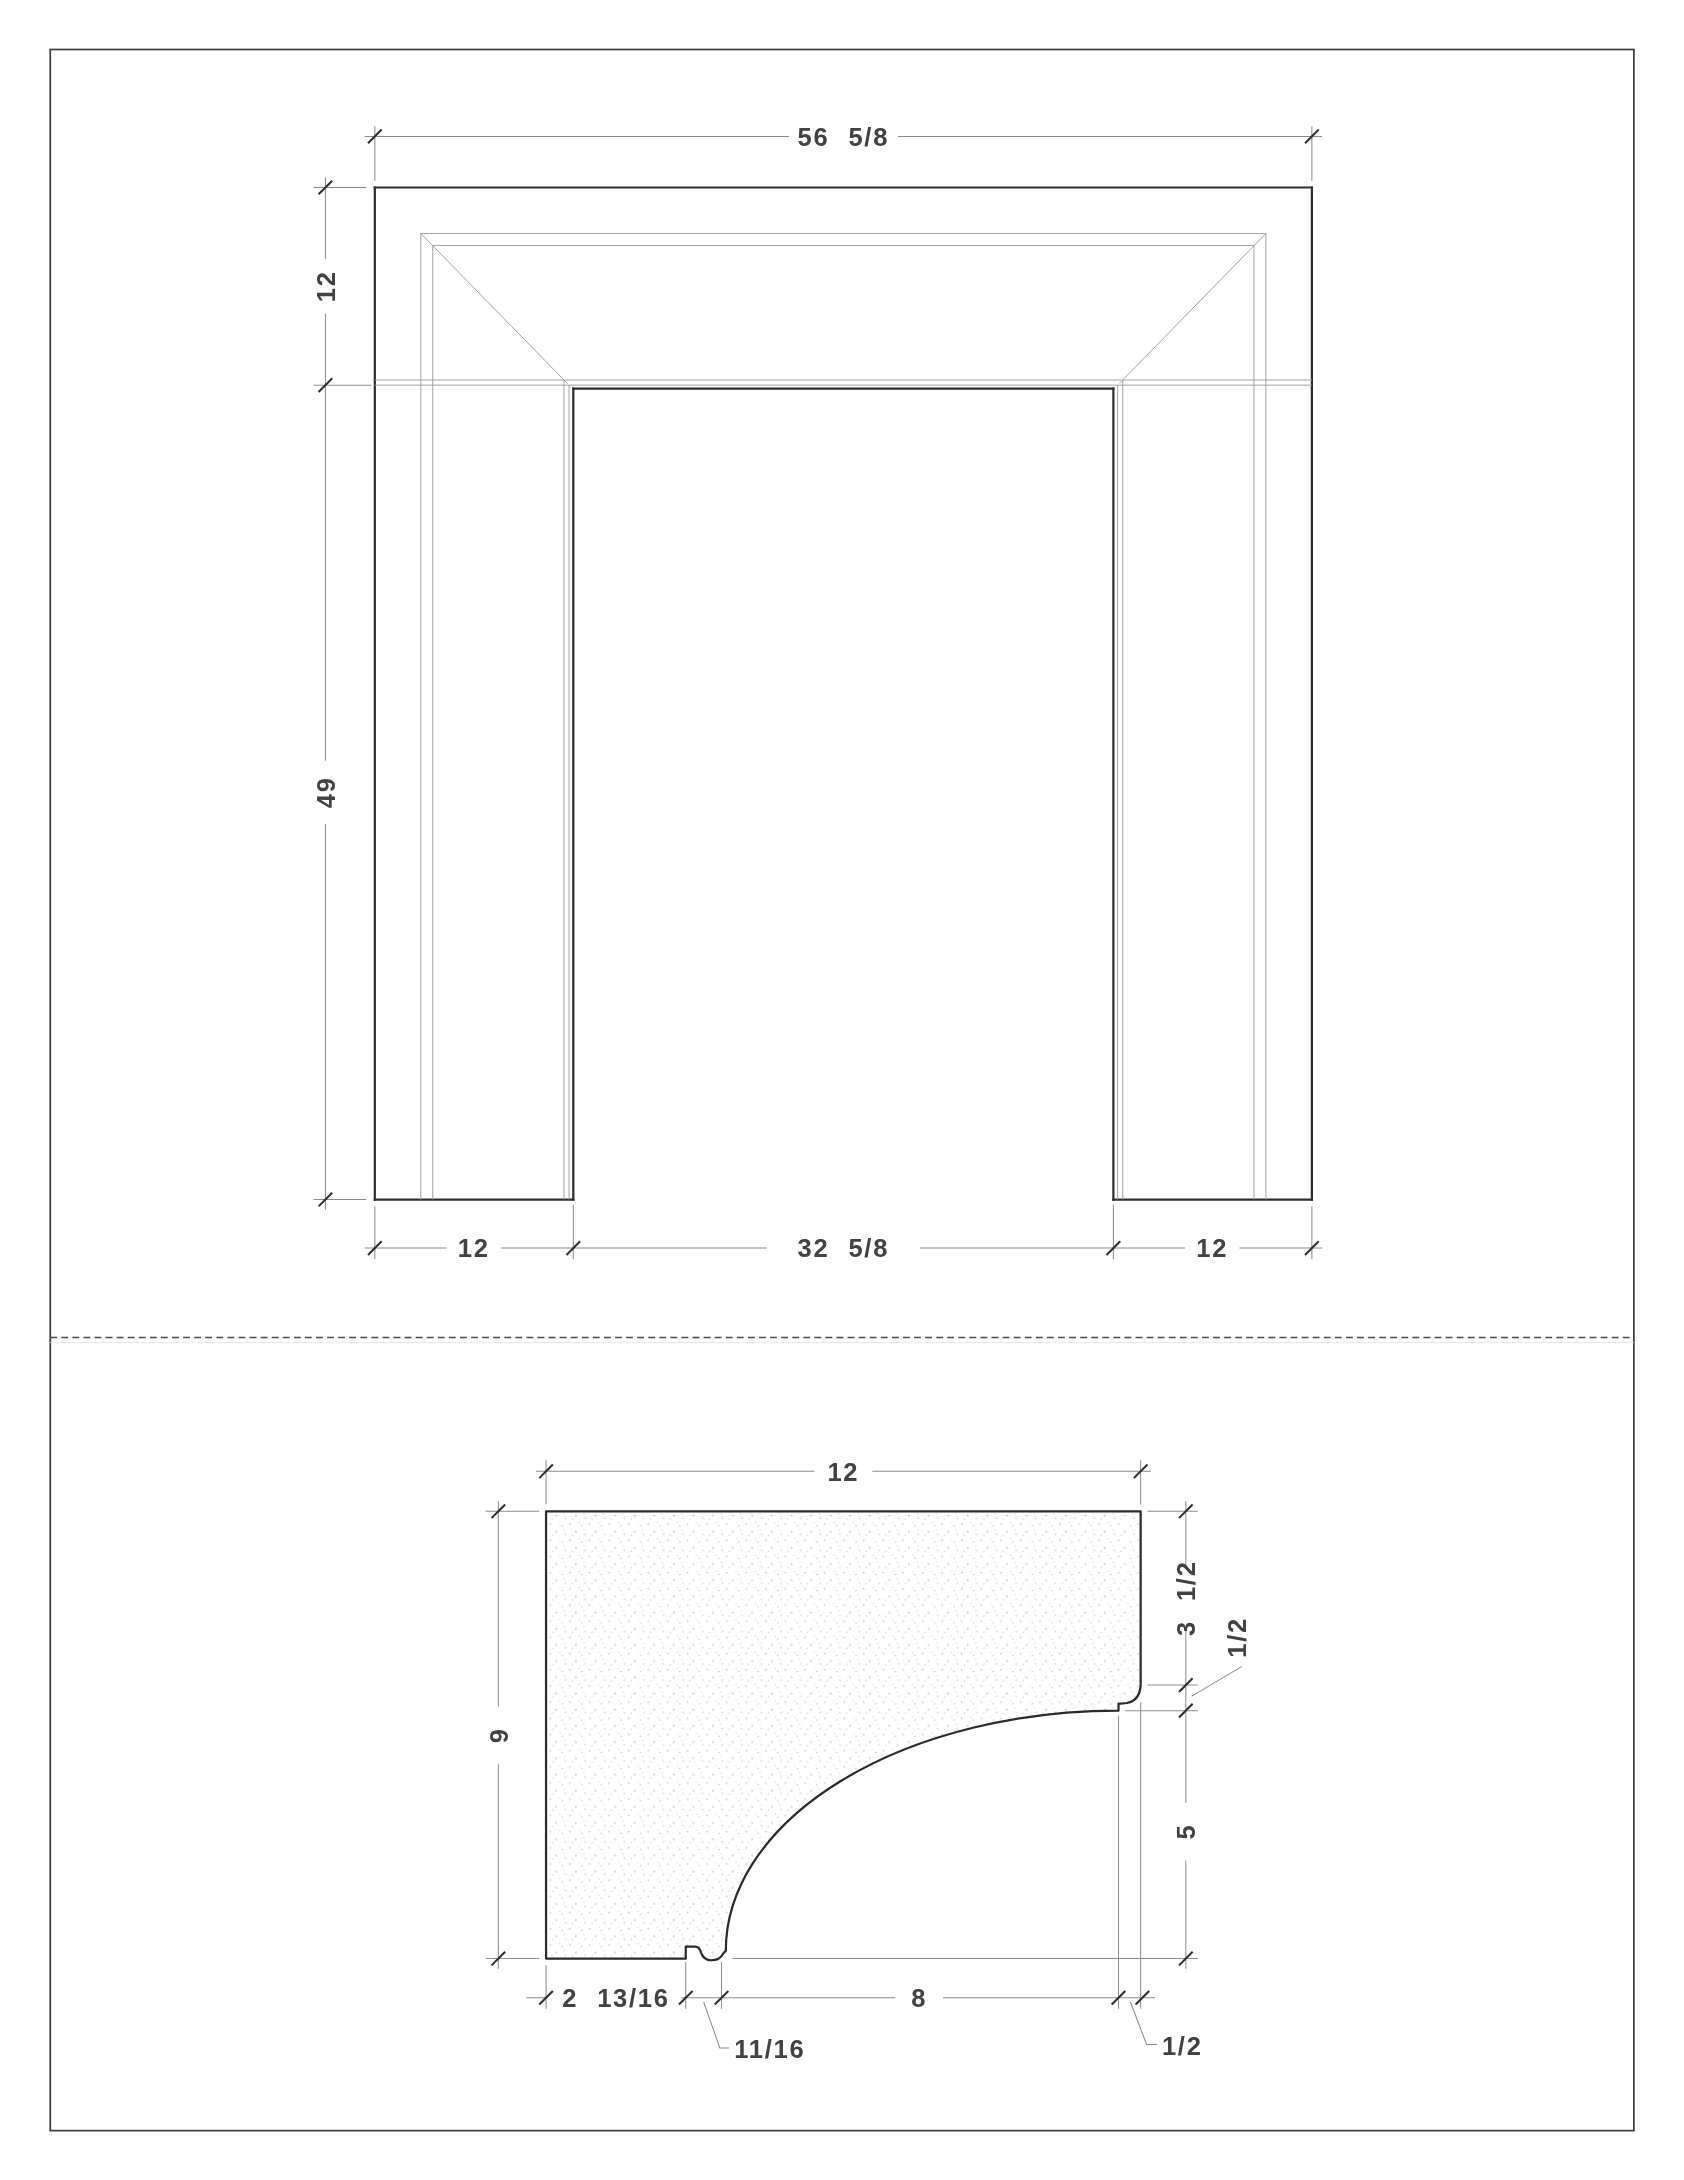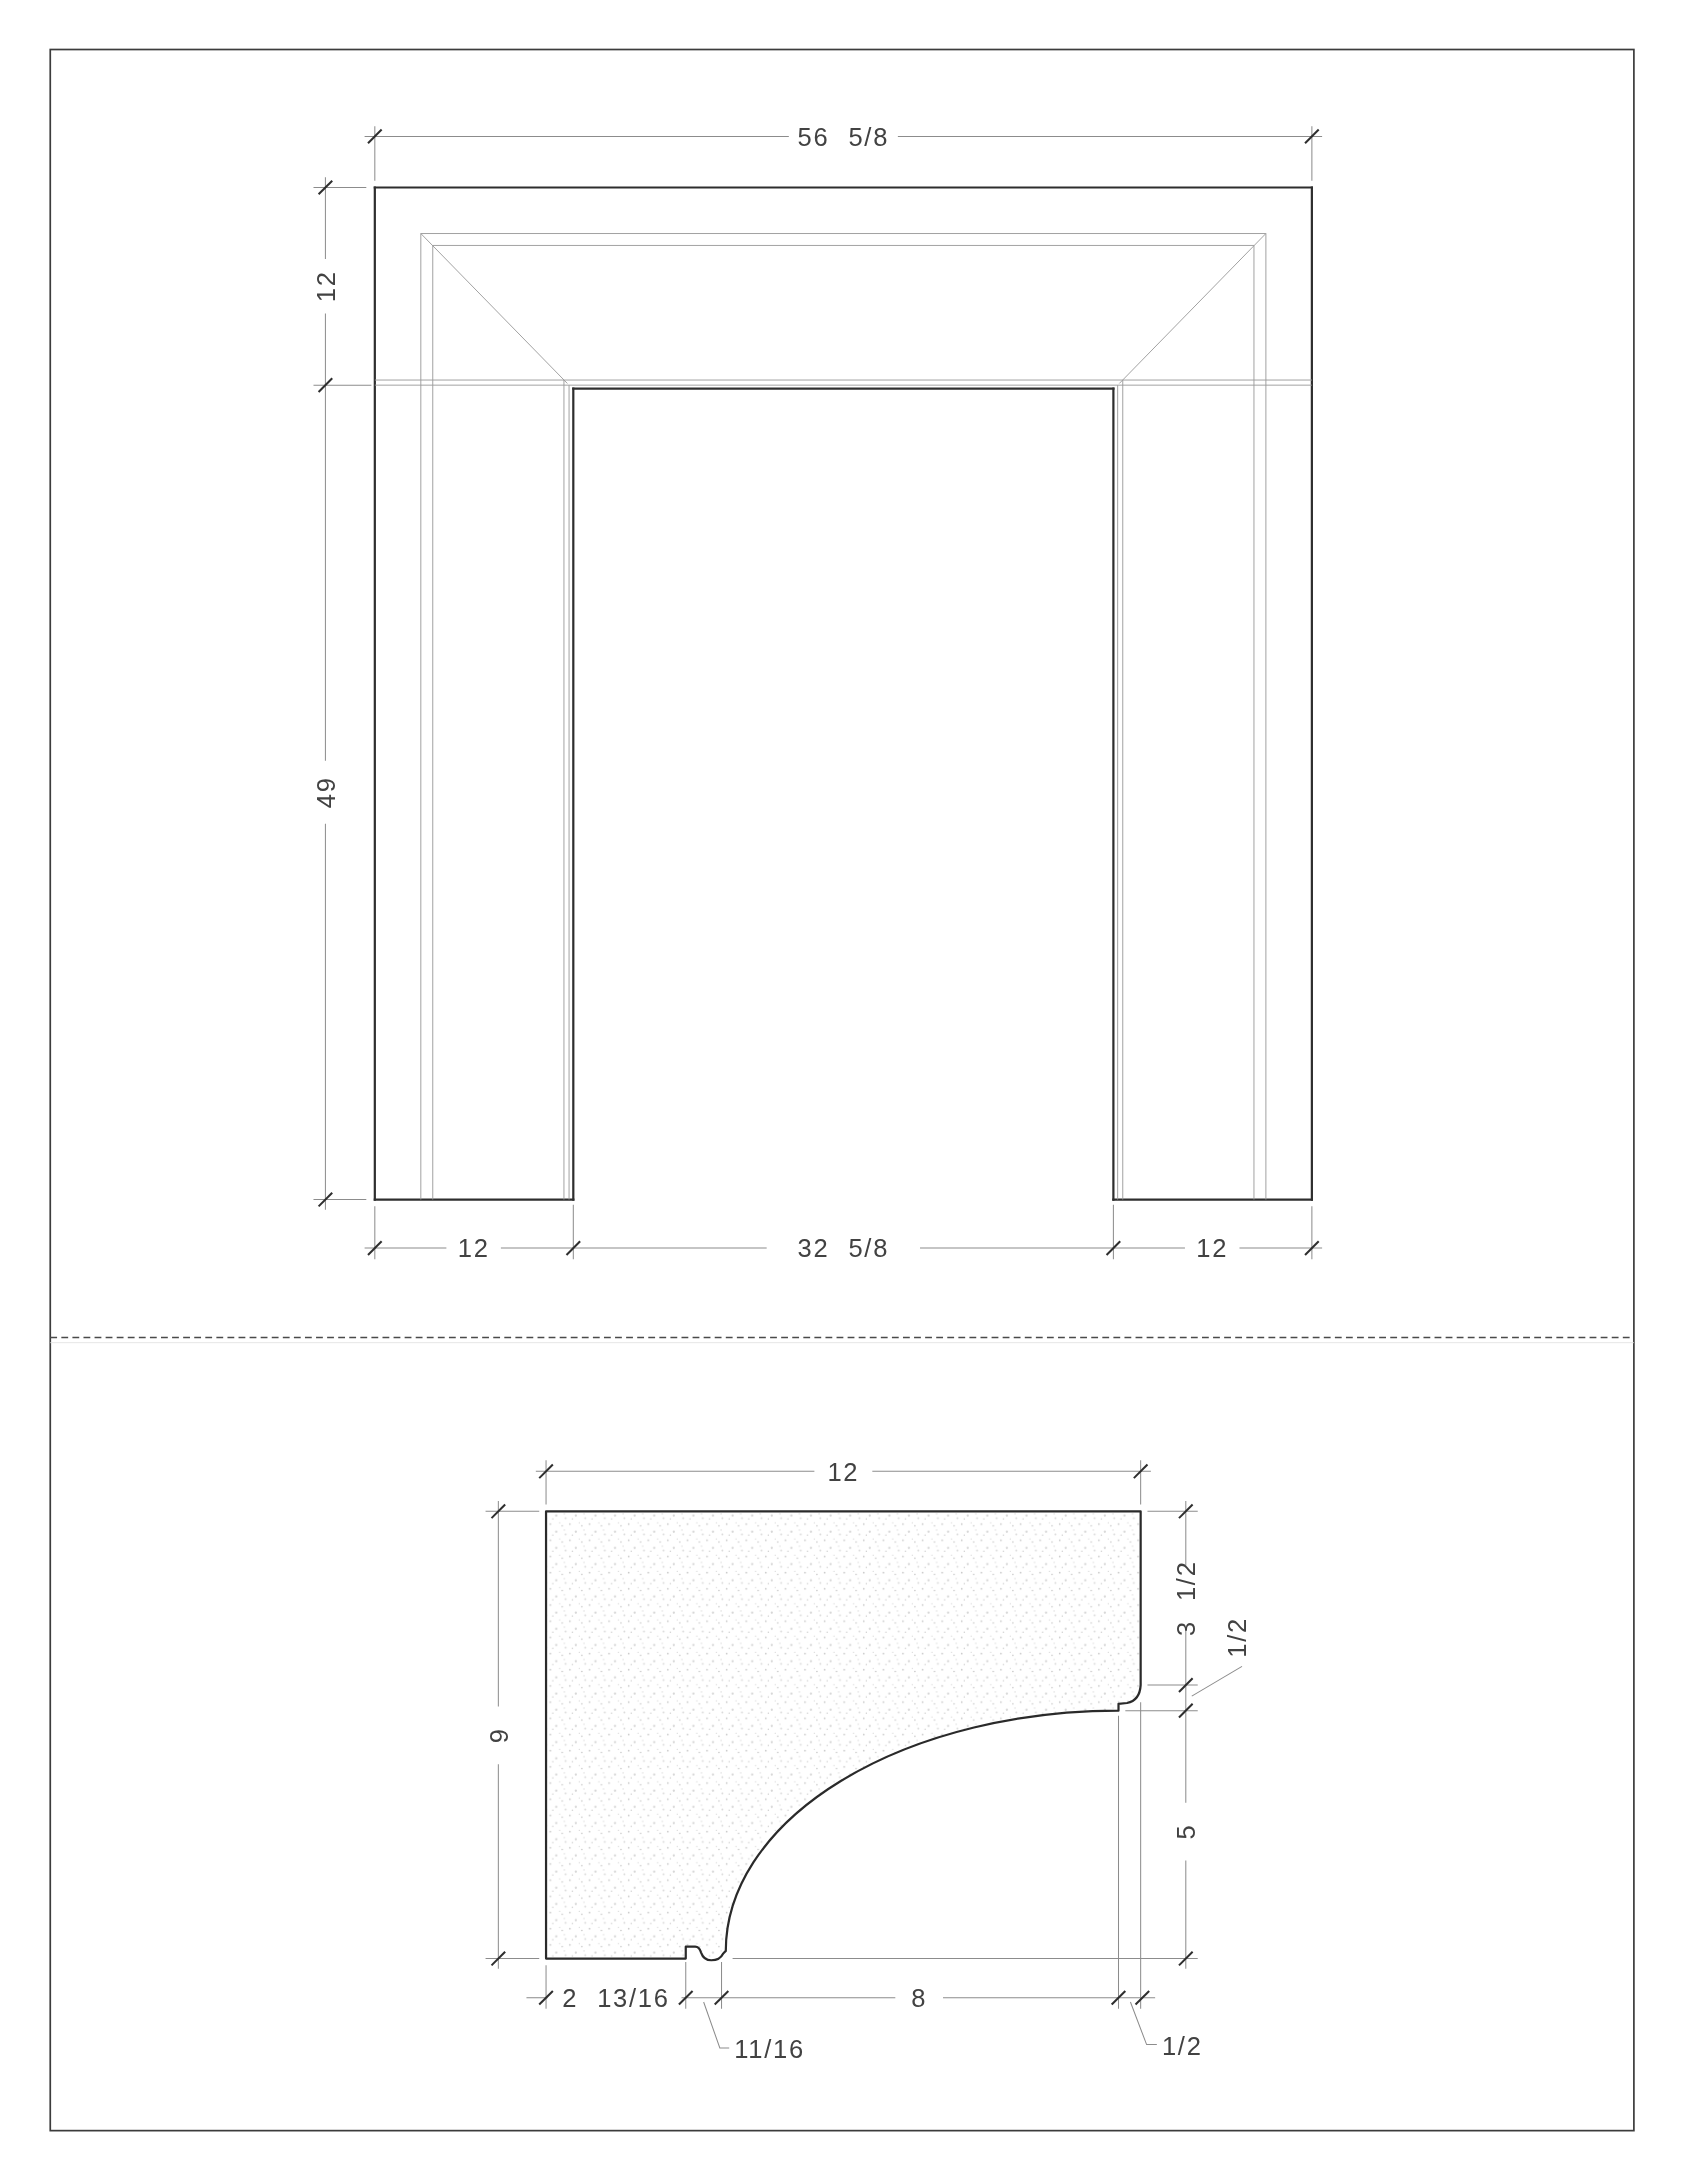--- a/index.html
+++ b/index.html
@@ -1,17 +1,17 @@
 <!DOCTYPE html>
 <html style="font-size:13.6px"><head>
 <meta charset="utf-8">
 <style>
   html,body{margin:0;padding:0;background:#fff;}
   .stage{position:relative;width:1685px;height:2181px;background:#ffffff;
-         font-family:"Liberation Sans", sans-serif;}
+         font-family:"Liberation Sans", sans-serif;font-weight:bold;}
   svg{position:absolute;left:0;top:0;}
   .hv{stroke:#2e2e2e;stroke-width:2.6;fill:none;stroke-linecap:square;}
   .tn{stroke:#9b9b9b;stroke-width:1.1;fill:none;}
   .dm{stroke:#8c8c8c;stroke-width:1.2;fill:none;}
   .tk{stroke:#2e2e2e;stroke-width:2.4;fill:none;}
   .ld{stroke:#8c8c8c;stroke-width:1.2;fill:none;}
   .brd{stroke:#3c3c3c;stroke-width:2;fill:none;}
   .sep{stroke:#4a4a4a;stroke-width:1.6;stroke-dasharray:8 5;fill:none;}
   .sep2{stroke:#e3e3e3;stroke-width:1;fill:none;}
   text.lbl{font-family:"Liberation Sans",sans-serif;font-size:30px;fill:#424242;

